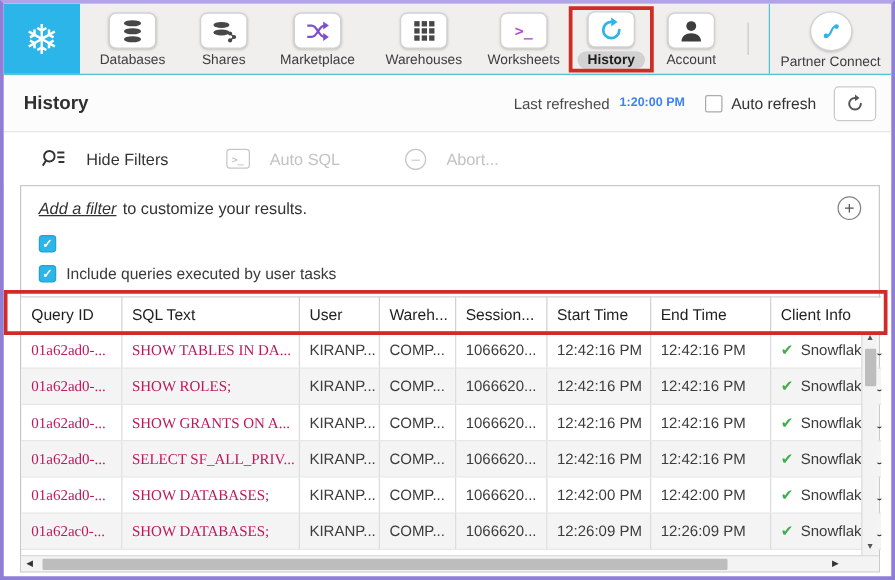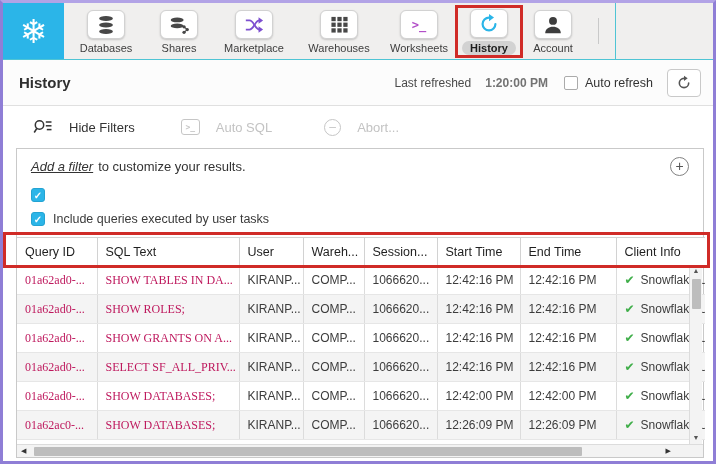--- a/index.html
+++ b/index.html
@@ -24,21 +24,21 @@
   .mini-divider { width:1px; height:26px; background:#c9c9c9; align-self:center; margin-left:12px; }
   .teal-divider { width:1px; background:#4fc4d4; margin-left:16px; }
   .partner { flex:1; }
 
   
   .titlebar { display:flex; align-items:center; height:46px; background:#fcfcfc;
               border-bottom:1px solid #e0e0e0; padding:0 12px 0 16px; }
   .page-title { font-size:15px; font-weight:bold; color:#2f2f2f; }
   .title-right { margin-left:auto; display:flex; align-items:center; }
   .lr-label { font-size:12px; color:#4a4a4a; }
-  .lr-time { font-size:12px; font-weight:bold; color:#737373; margin-left:14px; }
+  .lr-time { font-size:10px; font-weight:bold; color:#3b82f6; margin-left:8px; }
   .cb-box { width:14px; height:14px; border:1px solid #ababab; border-radius:2px; background:#fff;
             margin-left:16px; cursor:pointer; }
   .ar-label { font-size:12.5px; color:#333; margin-left:7px; }
   .refresh-btn { width:34px; height:28px; border:1px solid #c9c9c9; border-radius:4px; background:#fff;
                  margin-left:14px; display:flex; align-items:center; justify-content:center; cursor:pointer; }
 
   
   .toolbar { display:flex; align-items:center; height:42px; background:#fff; padding-left:30px; }
   .tool { display:flex; align-items:center; gap:16px; font-size:13px; cursor:pointer; }
   .tool.enabled { color:#333; }
@@ -186,20 +186,30 @@
           <circle cx="12" cy="7.5" r="4.3"></circle>
           <path d="M3.5 21c0-4.8 3.8-7.2 8.5-7.2s8.5 2.4 8.5 7.2z"></path>
         </svg>
       </span>
       <span class="nav-label">Account</span>
     </div>
 
     <div class="mini-divider"></div>
     <div class="teal-divider"></div>
 
+    <div class="nav-item partner">
+      <span class="icon-box round">
+        <svg width="20" height="20" viewBox="0 0 24 24">
+          <path d="M7.5 16.5C13 16.5 11 7.5 16.5 7.5" fill="none" stroke="#2bb5e8" stroke-width="2"></path>
+          <circle cx="7" cy="16.5" r="2.3" fill="#2bb5e8"></circle>
+          <circle cx="17" cy="7.5" r="2.3" fill="#2bb5e8"></circle>
+        </svg>
+      </span>
+      <span class="nav-label">Partner Connect</span>
+    </div>
   </div>
 
   <div class="titlebar">
     <span class="page-title">History</span>
     <div class="title-right">
       <span class="lr-label">Last refreshed</span>
       <span class="lr-time">1:20:00 PM</span>
       <span class="cb-box"></span>
       <span class="ar-label">Auto refresh</span>
       <span class="refresh-btn">

